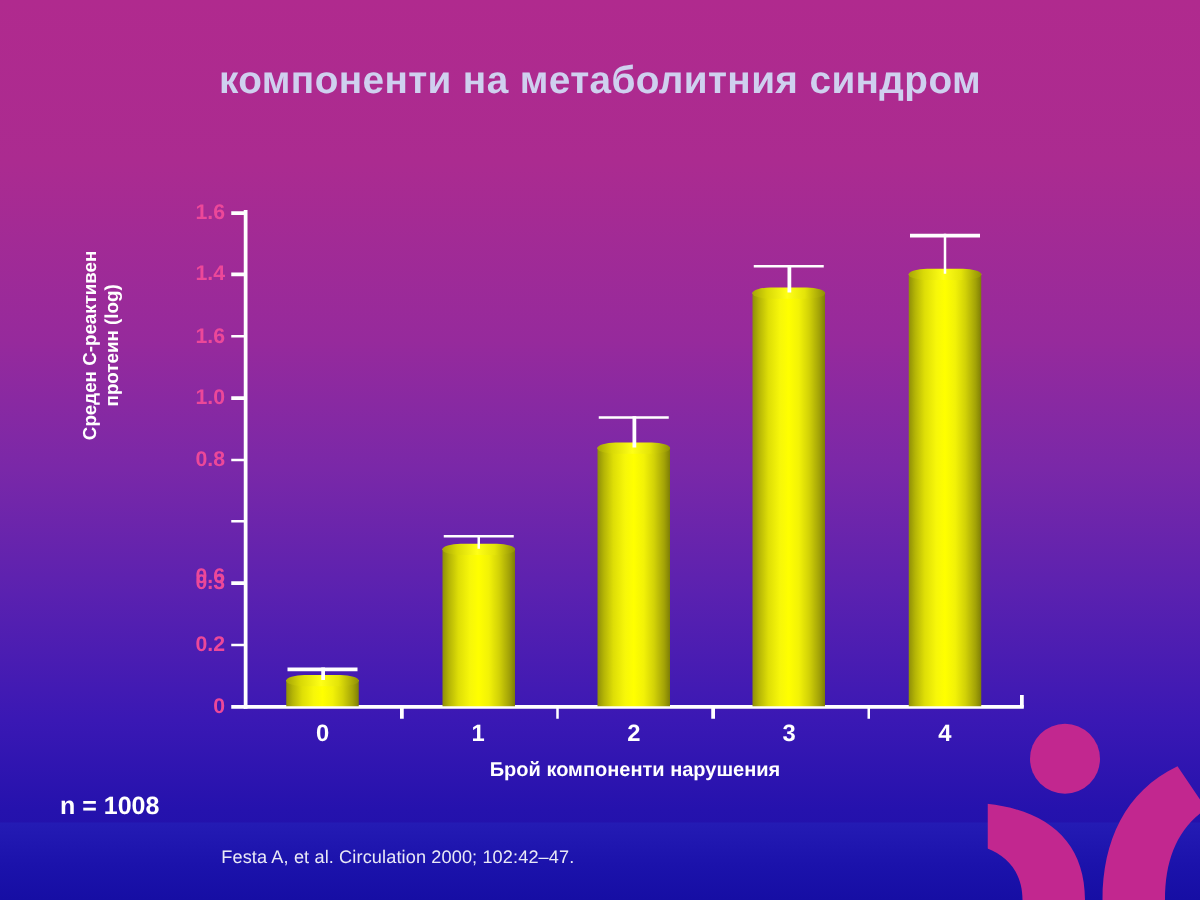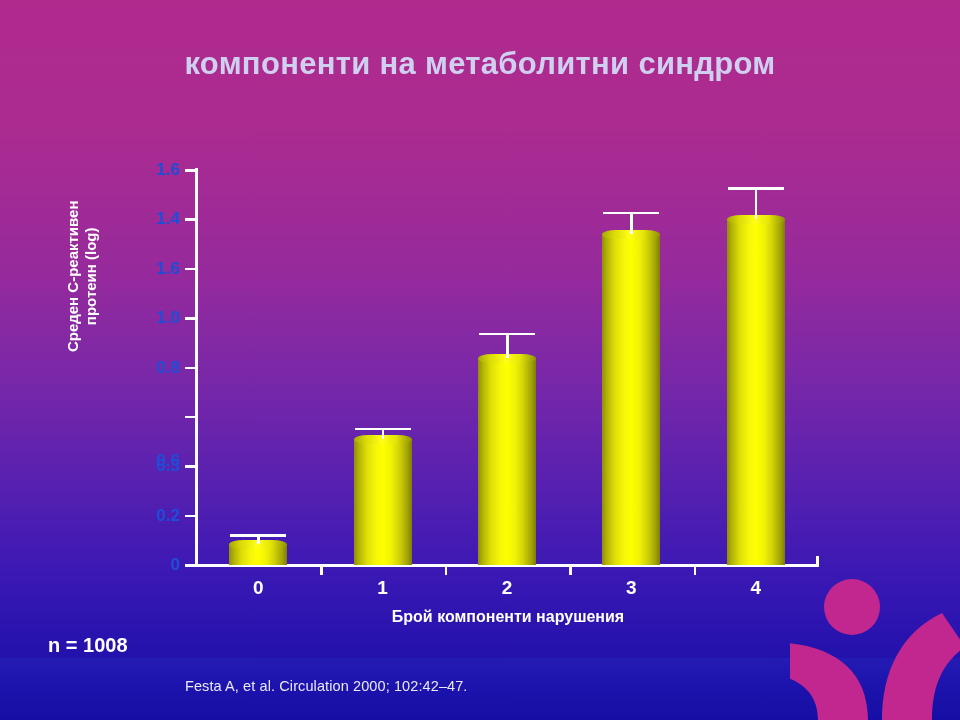--- a/index.html
+++ b/index.html
@@ -21,21 +21,21 @@
   
   .logo{position:absolute;right:0;bottom:0;width:170px;height:145px;overflow:hidden;}
   .logo svg{display:block;}
 
   
   .footer-band{
     position:absolute;left:0;bottom:0;width:960px;height:62px;
     background:linear-gradient(180deg,#241bb4 0%,#1b12ab 55%,#160ea4 100%);
   }
   .citation{
-    position:absolute;left:185px;top:678px;
+    position:absolute;left:177px;top:678px;
     color:#e9e9f6;font-size:14.5px;letter-spacing:.1px;
     white-space:nowrap;z-index:5;
   }
 
   
   .title{
     position:absolute;left:0;top:44px;width:960px;
     text-align:center;color:#cfd0ef;
     font-size:31px;font-weight:bold;line-height:1.32;
     letter-spacing:.3px;
@@ -57,21 +57,21 @@
     text-align:center;line-height:1.22;
   }
 
   
   .axis-y{position:absolute;left:195px;top:168px;width:2.5px;height:399px;background:#ffffff;}
   .axis-x{position:absolute;left:195px;top:564px;width:624px;height:2.5px;background:#ffffff;}
   .axis-x-end{position:absolute;left:816px;top:556px;width:2.5px;height:10px;background:#ffffff;}
 
   .ytick{position:absolute;width:11px;height:2.5px;background:#ffffff;left:185px;}
   .ytlabel{
-    position:absolute;right:0;color:#1d4ed8;font-size:17px;font-weight:bold;
+    position:absolute;right:0;color:#ec4899;font-size:17px;font-weight:bold;
     text-align:right;width:60px;transform:translateY(-10px);
   }
 
   .xtick{position:absolute;width:2.5px;height:11px;background:#ffffff;top:564px;}
   .xtlabel{
     position:absolute;top:577px;width:60px;margin-left:-30px;
     color:#ffffff;font-size:19px;font-weight:bold;text-align:center;
   }
 
   .xaxis-title{
@@ -102,21 +102,21 @@
 
 <div class="logo">
   <svg width="170" height="145" viewBox="0 0 170 145" aria-hidden="true">
     <circle cx="62" cy="32" r="28" fill="#c2278f"></circle>
     <path d="M-40 68 C 30 62, 78 86, 78 145 L 28 145 C 28 108, -6 96, -40 99 Z" fill="#c2278f"></path>
     <path d="M152 38 C 110 58, 92 98, 92 145 L 142 145 C 142 112, 152 88, 175 72 Z" fill="#c2278f"></path>
   </svg>
 </div>
 
 <div class="title">
-  <div>компоненти на метаболитни синдром</div>
+  <div>компоненти на метаболитния синдром</div>
 </div>
 
 <div class="nlabel">n = 1008</div>
 <div class="citation">Festa A, et al. Circulation 2000; 102:42–47.</div>
 
 <div class="chart">
 
   <div class="ylabel">
     <div>Среден С-реактивен</div>
     <div>протеин (log)</div>

